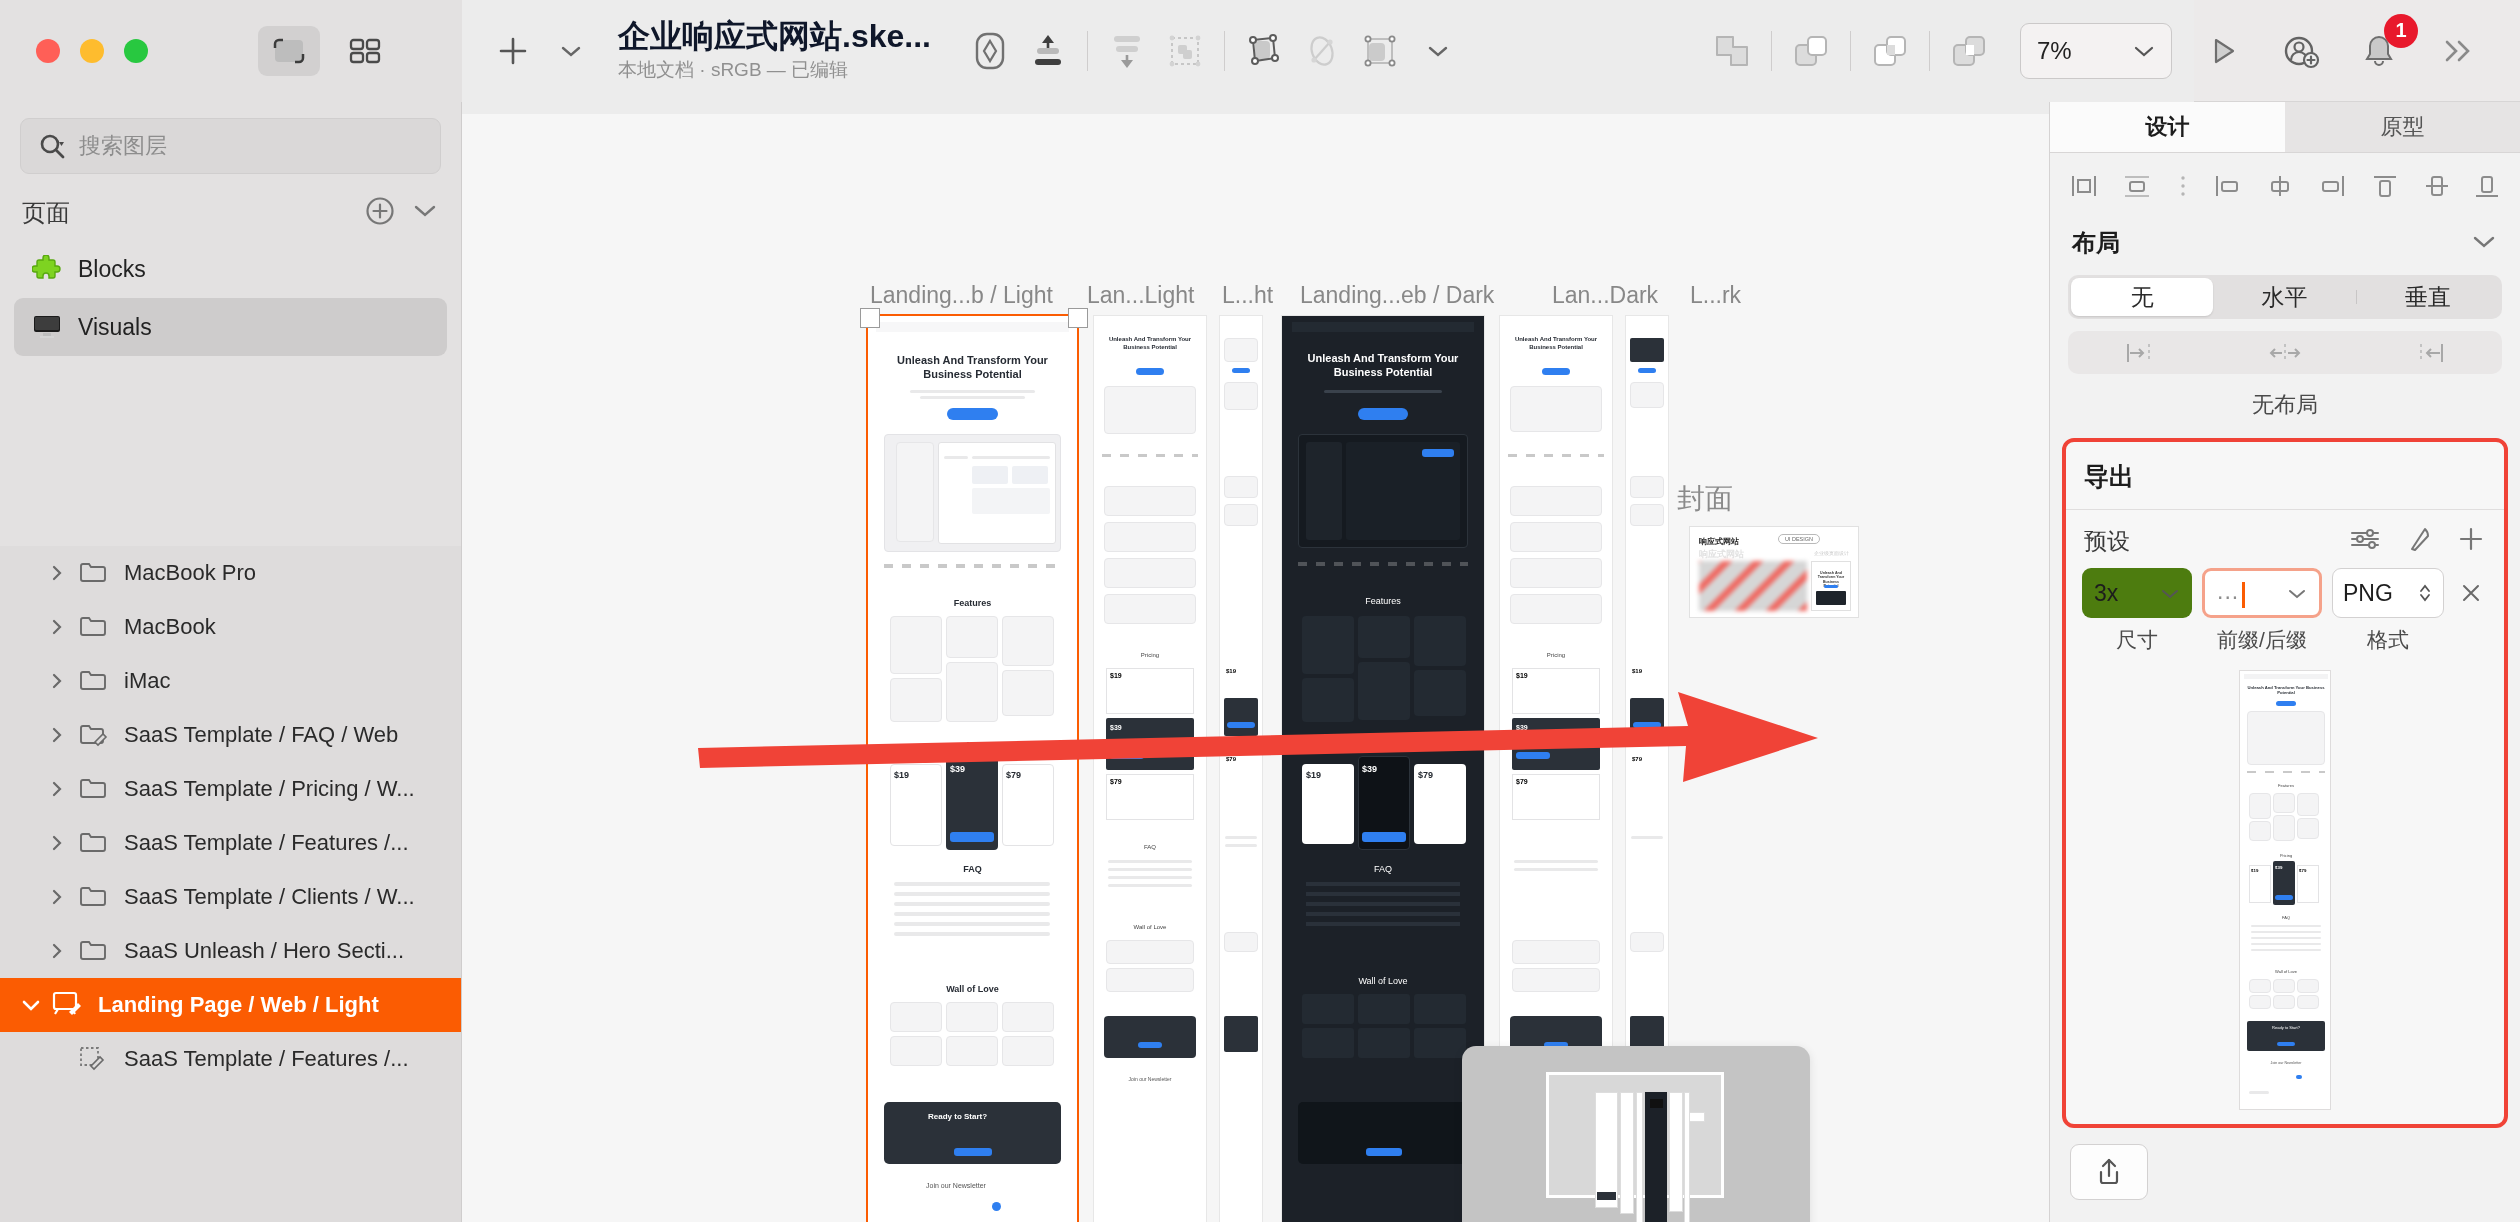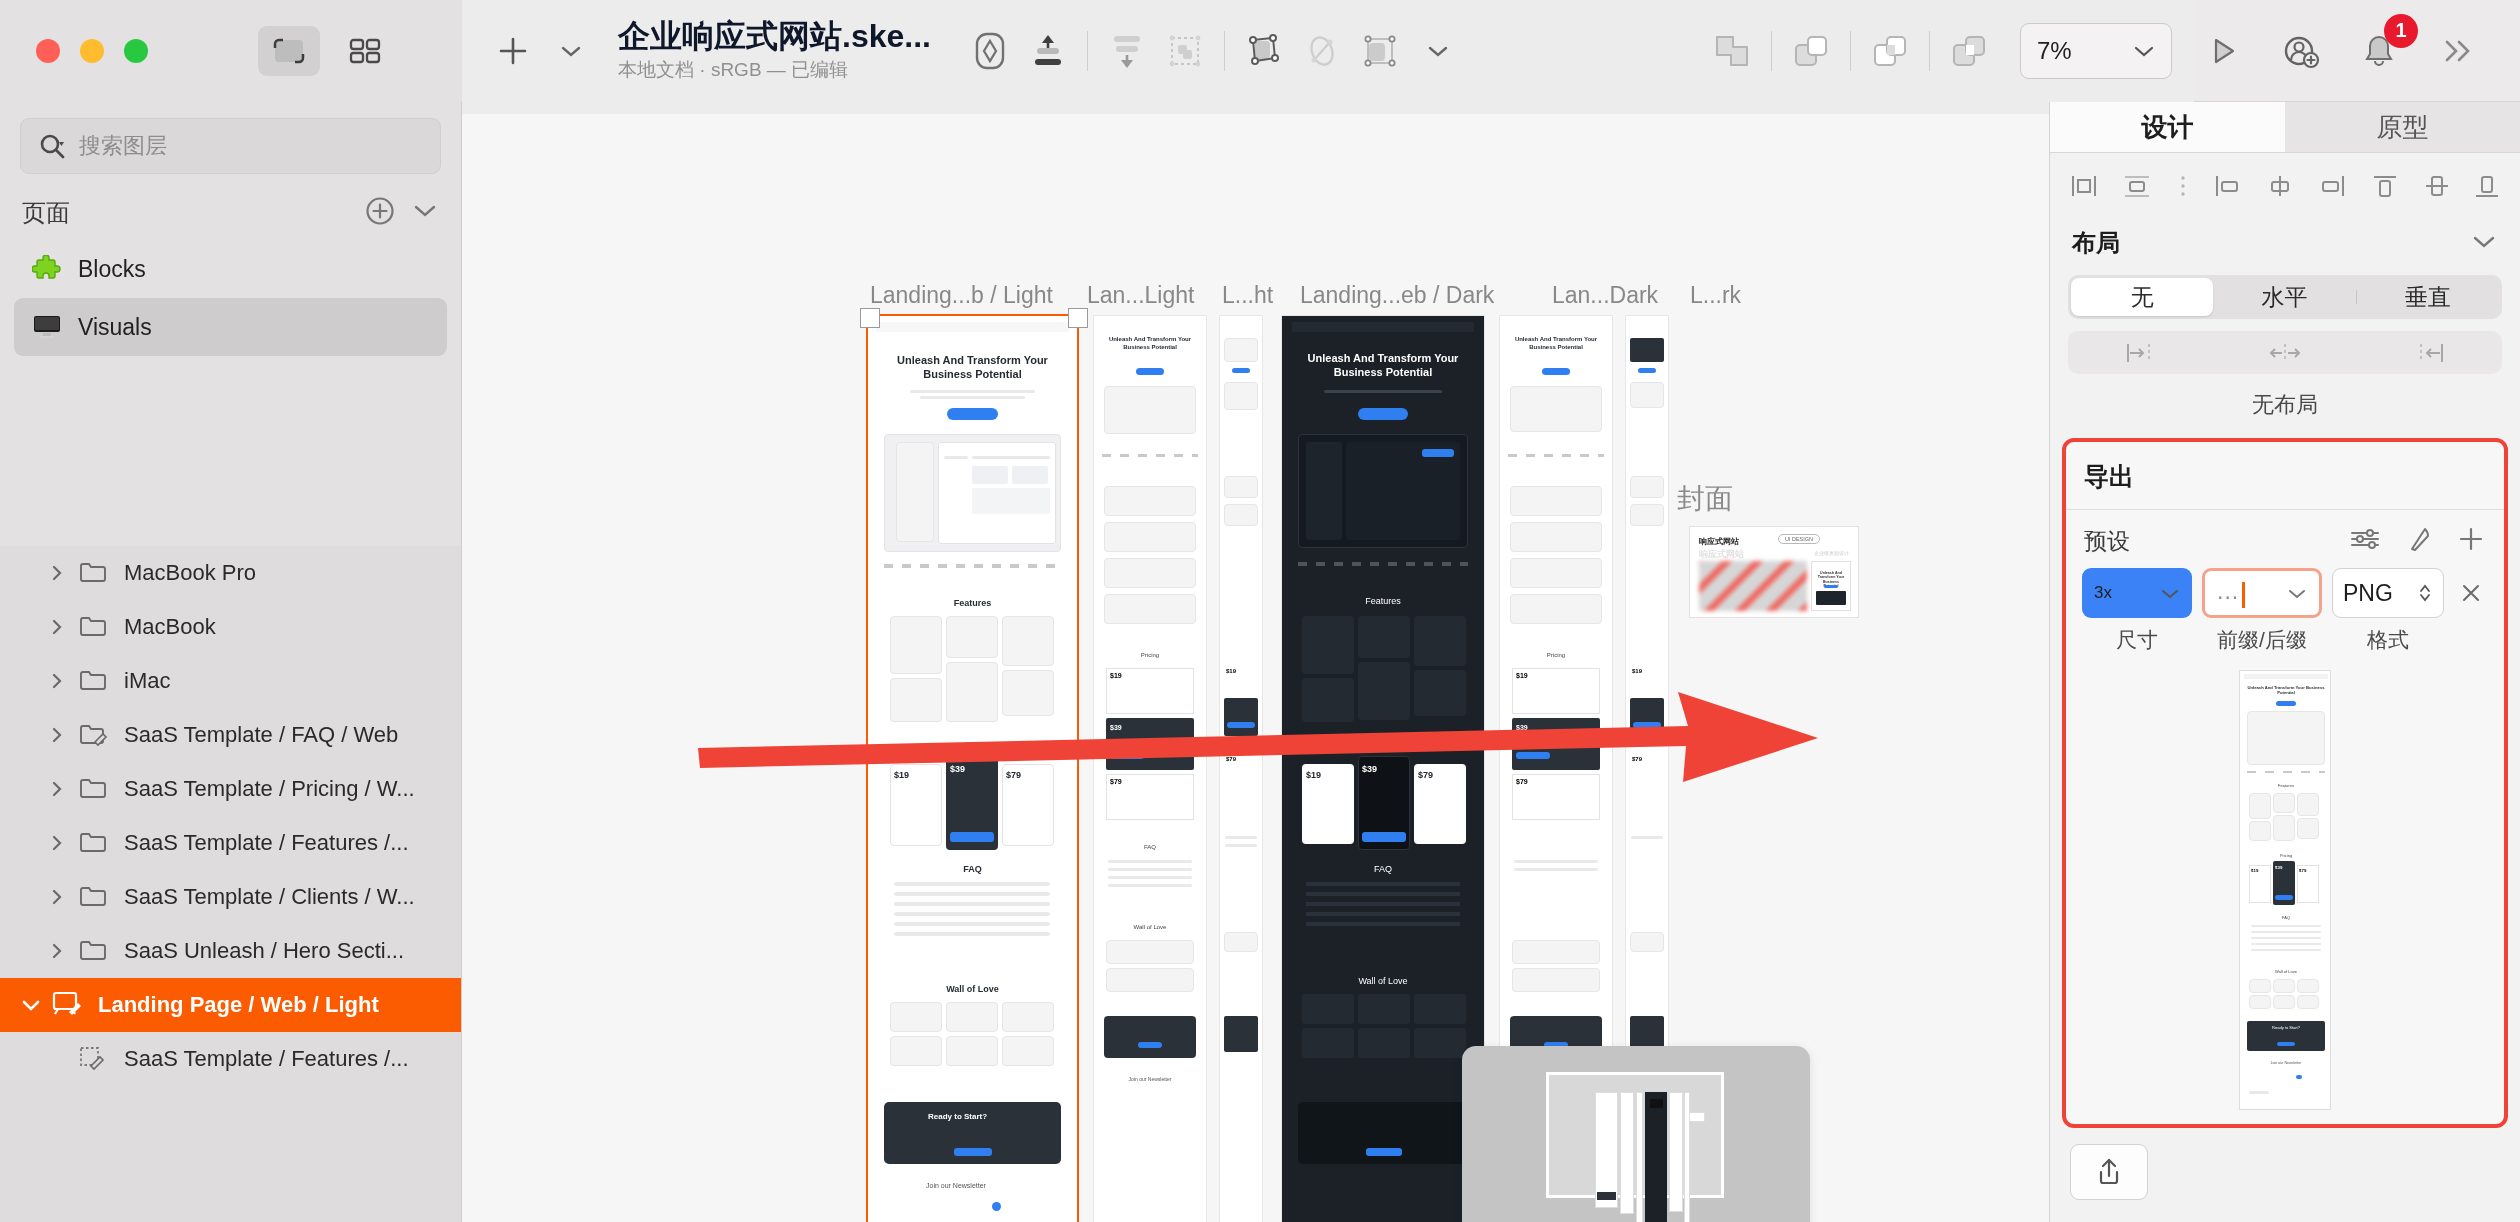--- a/index.html
+++ b/index.html
@@ -133,21 +133,21 @@
   .nav-view { position:absolute; border:3px solid #fff; background:rgba(255,255,255,.35); }
 
   
   .inspector {
     position:absolute; top:102px; left:2049px; width:471px; height:1120px;
     background:#f2f2f2; border-left:1px solid #d5d3d3;
     display:flex; flex-direction:column;
   }
   .insp-tabs { display:flex; height:62px; border-bottom:1px solid #d8d6d6; }
   .insp-tab { flex:1; display:flex; align-items:center; justify-content:center;
-              font-size:26px; color:#555; background:#e6e4e4; }
+              font-size:22px; color:#555; background:#e6e4e4; }
   .insp-tab.active { background:#fbfbfb; color:#1d1d1d; font-weight:bold; }
 
   .align-row { display:flex; align-items:center; justify-content:space-between;
                padding:18px 18px 12px; }
 
   .sec-hdr { display:flex; align-items:center; padding:10px 22px;
              font-size:24px; font-weight:bold; color:#1d1d1d; }
   .sec-hdr .sp { flex:1; }
 
   .seg {
@@ -170,23 +170,23 @@
     background:#f7f7f7; padding:0 0 14px;
   }
   .export-title { font-size:25px; font-weight:bold; color:#1d1d1d;
                   padding:18px 18px 16px; border-bottom:1px solid #e0dede; }
   .preset-row { display:flex; align-items:center; padding:14px 18px 6px; }
   .preset-lbl { font-size:23px; color:#3a3a3a; flex:1; }
   .preset-row .ico { margin-left:22px; }
 
   .exp-ctl-row { display:flex; align-items:center; padding:4px 16px 0; gap:10px; }
   .exp-size {
-    width:110px; height:50px; background:#3b82f6; border-radius:9px;
+    width:110px; height:50px; background:#4d7c0f; border-radius:9px;
     display:flex; align-items:center; justify-content:space-between; padding:0 12px;
-    font-size:17px; color:#1d1d1d;
+    font-size:23px; color:#1d1d1d;
   }
   .exp-prefix {
     flex:1; height:50px; background:#fff; border:3px solid #f5a28a;
     border-radius:9px; display:flex; align-items:center;
     justify-content:space-between; padding:0 12px;
   }
   .exp-prefix .txt { font-size:23px; color:#8c8c8c; letter-spacing:1px; }
   .caret { display:inline-block; width:3px; height:26px; background:#fb5c02;
            margin-left:3px; vertical-align:middle; }
   .exp-fmt {

